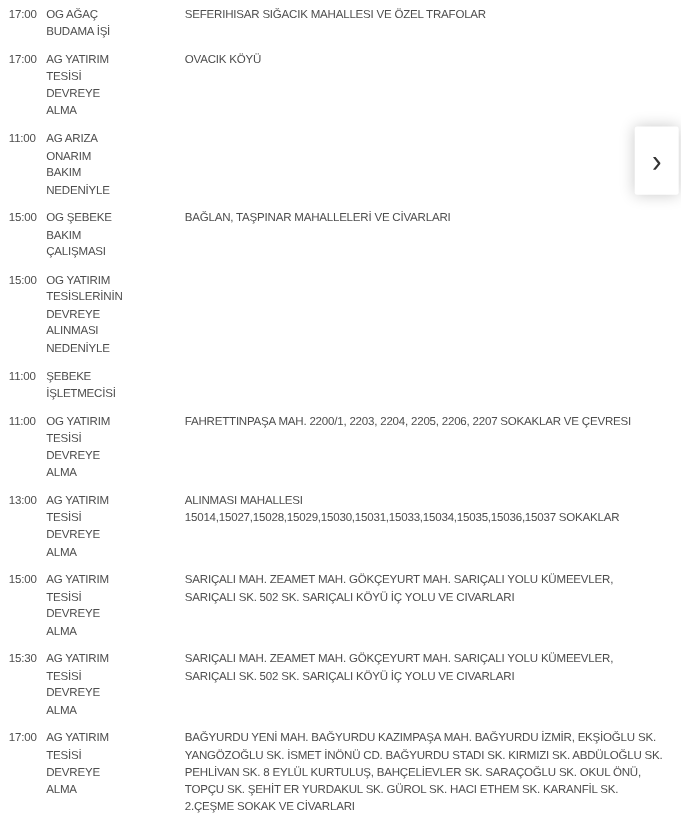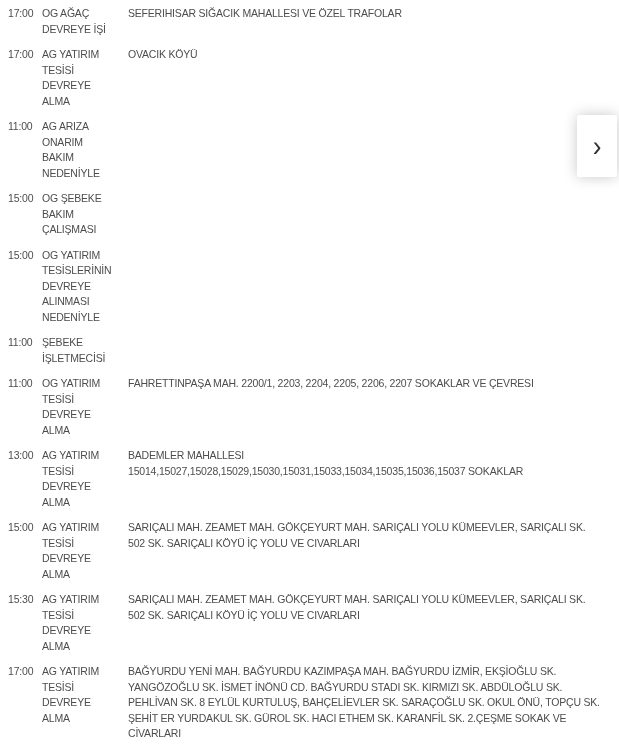--- a/index.html
+++ b/index.html
@@ -34,20 +34,21 @@
   .cell-time {
     white-space: nowrap;
   }
   .cell-type {
     white-space: pre-line;
     padding-right: 4px;
   }
   .cell-location {
     white-space: pre-line;
     padding-right: 6px;
+    margin-left: 40px;
   }
   .next-btn {
     position: absolute;
     top: 115px;
     right: 2px;
     width: 40px;
     height: 62px;
     background: #ffffff;
     border: none;
     border-radius: 2px;
@@ -68,21 +69,21 @@
   }
 </style>
 </head>
 <body>
 
 <div class="panel">
   <div class="rows">
   <div class="row">
     <div class="cell-time">17:00</div>
     <div class="cell-type">OG AĞAÇ
-DEVREYE İŞİ</div>
+BUDAMA İŞİ</div>
     <div class="cell-location">SEFERIHISAR SIĞACIK MAHALLESI VE ÖZEL TRAFOLAR</div>
   </div>
 
   <div class="row">
     <div class="cell-time">17:00</div>
     <div class="cell-type">AG YATIRIM
 TESİSİ
 DEVREYE
 ALMA</div>
     <div class="cell-location">OVACIK KÖYÜ</div>
@@ -94,20 +95,21 @@
 ONARIM
 BAKIM
 NEDENİYLE</div>
   </div>
 
   <div class="row">
     <div class="cell-time">15:00</div>
     <div class="cell-type">OG ŞEBEKE
 BAKIM
 ÇALIŞMASI</div>
+    <div class="cell-location">BAĞLAN, TAŞPINAR MAHALLELERİ VE CİVARLARI</div>
   </div>
 
   <div class="row">
     <div class="cell-time">15:00</div>
     <div class="cell-type">OG YATIRIM
 TESİSLERİNİN
 DEVREYE
 ALINMASI
 NEDENİYLE</div>
   </div>
@@ -126,21 +128,21 @@
 ALMA</div>
     <div class="cell-location">FAHRETTINPAŞA MAH. 2200/1, 2203, 2204, 2205, 2206, 2207 SOKAKLAR VE ÇEVRESI</div>
   </div>
 
   <div class="row">
     <div class="cell-time">13:00</div>
     <div class="cell-type">AG YATIRIM
 TESİSİ
 DEVREYE
 ALMA</div>
-    <div class="cell-location">BADEMLER MAHALLESI
+    <div class="cell-location">ALINMASI MAHALLESI
 15014,15027,15028,15029,15030,15031,15033,15034,15035,15036,15037 SOKAKLAR</div>
   </div>
 
   <div class="row">
     <div class="cell-time">15:00</div>
     <div class="cell-type">AG YATIRIM
 TESİSİ
 DEVREYE
 ALMA</div>
     <div class="cell-location">SARIÇALI MAH. ZEAMET MAH. GÖKÇEYURT MAH. SARIÇALI YOLU KÜMEEVLER, SARIÇALI SK. 502 SK. SARIÇALI KÖYÜ İÇ YOLU VE CIVARLARI</div>

